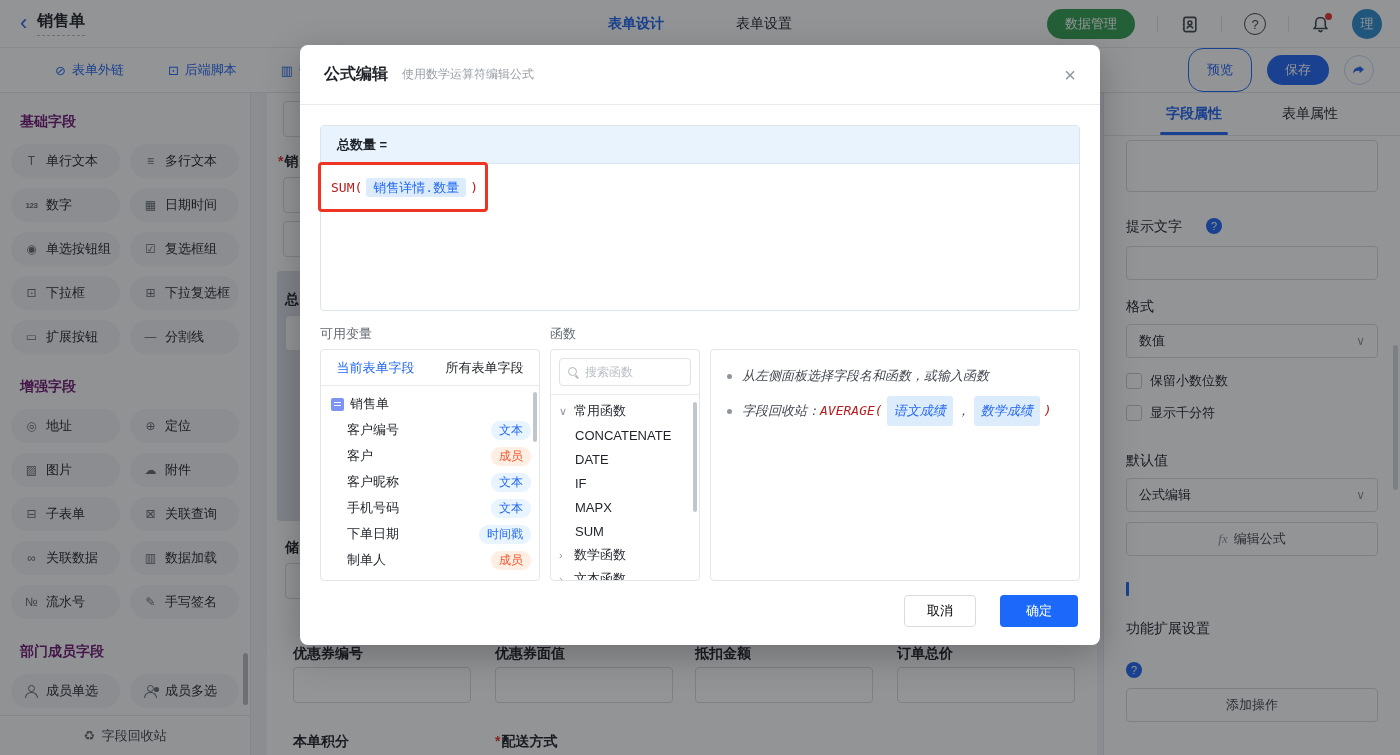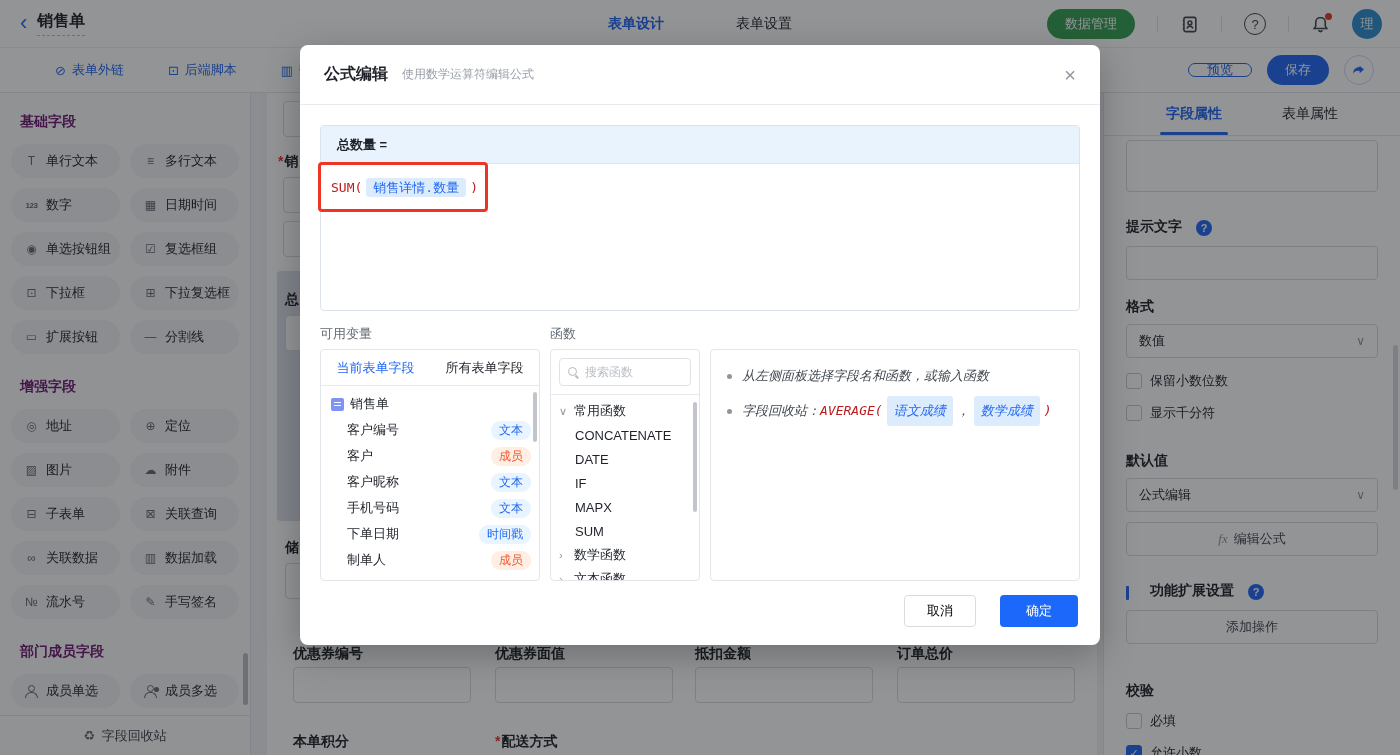--- a/index.html
+++ b/index.html
@@ -20,21 +20,21 @@
   .bell-wrap { position:relative; display:flex; }
   .bell-dot { position:absolute; top:-2px; right:-2px; width:7px; height:7px; border-radius:50%; background:#e4392f; }
   .avatar { width:30px; height:30px; border-radius:50%; background:#2f8fd0; color:#fff; font-size:13px; display:flex; align-items:center; justify-content:center; }
 
   
   .toolbar { position:absolute; top:48px; left:0; right:0; height:45px; background:#fff; border-bottom:1px solid #e5e6eb; display:flex; align-items:center; z-index:9; }
   .tb-links { display:flex; gap:44px; margin-left:55px; }
   .tb-link { display:flex; align-items:center; gap:6px; color:#2468f2; font-size:13px; cursor:pointer; white-space:nowrap; }
   .tb-link .gi { font-size:13px; }
   .tb-right { margin-left:auto; margin-right:26px; display:flex; align-items:center; gap:15px; }
-  .btn-outline { height:14px; border-radius:15px; border:1px solid #2468f2; color:#2468f2; background:#fff; font-size:13px; padding:0 18px; display:flex; align-items:center; cursor:pointer; }
+  .btn-outline { height:44px; border-radius:15px; border:1px solid #2468f2; color:#2468f2; background:#fff; font-size:13px; padding:0 18px; display:flex; align-items:center; cursor:pointer; }
   .btn-primary { height:30px; border-radius:15px; background:#2468f2; color:#fff; font-size:13px; padding:0 18px; display:flex; align-items:center; cursor:pointer; border:none; }
   .share-circle { width:30px; height:30px; border-radius:50%; border:1px solid #c9d8f8; background:#fff; display:flex; align-items:center; justify-content:center; cursor:pointer; }
 
   
   .sidebar { position:absolute; left:0; top:93px; width:251px; bottom:0; background:#fafbfc; border-right:1px solid #e5e6eb; padding:20px 11px 0 11px; z-index:5; }
   .sb-title { font-size:14px; font-weight:bold; color:#701a75; margin:0 9px 13px 9px; }
   .sb-grid { display:grid; grid-template-columns:1fr 1fr; gap:10px; margin-bottom:24px; }
   .pill { height:34px; border-radius:17px; background:#f1f2f4; display:flex; align-items:center; gap:7px; padding-left:13px; font-size:13px; color:#1f2329; cursor:pointer; overflow:hidden; white-space:nowrap; }
   .pill .gi { color:#646a73; font-size:12px; width:15px; text-align:center; flex:none; }
   .gi-num { font-size:8px !important; letter-spacing:-0.5px; font-weight:bold; }
@@ -55,21 +55,21 @@
   .cv-input { position:absolute; height:36px; background:#fff; border:1px solid #d9dbe0; border-radius:4px; }
   .sel-block { position:absolute; left:26px; top:178px; width:430px; height:250px; background:#dde2e9; border-radius:4px; }
 
   
   .rightpanel { position:absolute; left:1103px; top:93px; right:0; bottom:0; background:#fff; border-left:1px solid #e5e6eb; padding:0 22px; z-index:5; }
   .rp-tabs { height:43px; display:flex; align-items:stretch; justify-content:center; gap:60px; border-bottom:1px solid #e5e6eb; margin:0 -22px; font-size:14px; }
   .rp-tab { display:flex; align-items:center; position:relative; cursor:pointer; }
   .rp-tab.active { color:#2468f2; font-weight:bold; }
   .rp-tab.active::after { content:""; position:absolute; left:-6px; right:-6px; bottom:0; height:3px; background:#2468f2; border-radius:2px; }
   .rp-box { margin-top:4px; height:52px; border:1px solid #d9dbe0; border-radius:4px; background:#fff; }
-  .rp-label { margin-top:26px; font-size:14px; font-weight:bold; display:flex; align-items:flex-end; gap:14px; }
+  .rp-label { margin-top:26px; font-size:14px; font-weight:normal; display:flex; align-items:flex-start; gap:24px; }
   .qmark { width:16px; height:16px; border-radius:50%; background:#2468f2; color:#fff; font-size:11px; display:inline-flex; align-items:center; justify-content:center; }
   .rp-input { margin-top:10px; height:34px; width:100%; border:1px solid #d9dbe0; border-radius:4px; background:#fff; font-size:13px; padding:0 10px; }
   .rp-select { margin-top:8px; height:34px; border:1px solid #d9dbe0; border-radius:4px; display:flex; align-items:center; padding:0 12px; font-size:13px; cursor:pointer; }
   .rp-select .chev { margin-left:auto; color:#8f959e; font-size:12px; }
   .cb-row { display:flex; align-items:center; gap:8px; font-size:13px; margin-top:14px; cursor:pointer; }
   .cb { width:16px; height:16px; border:1px solid #c6cad1; border-radius:3px; background:#fff; flex:none; }
   .cb.on { background:#2468f2; border-color:#2468f2; color:#fff; display:flex; align-items:center; justify-content:center; font-size:11px; }
   .rp-btn { margin-top:10px; height:34px; border:1px solid #d9dbe0; border-radius:4px; background:#fff; display:flex; align-items:center; justify-content:center; gap:6px; font-size:13px; color:#41464f; cursor:pointer; }
   .fxg { font-style:italic; font-family:"Liberation Serif","DejaVu Serif",serif; color:#8f959e; }
   .bar-label::before { content:""; display:inline-block; width:3px; height:14px; background:#2468f2; border-radius:1px; margin-right:7px; vertical-align:-2px; }
@@ -356,21 +356,21 @@
         <span>默认值</span>
       </div>
     <div class="rp-select">
       <span>公式编辑</span>
       <span class="chev">∨</span>
     </div>
     <button class="rp-btn" style="width:100%;">
       <span class="fxg">fx</span>
       <span>编辑公式</span>
     </button>
-    <div class="rp-label bar-label" style="margin-top:26px;">
+    <div class="rp-label bar-label" style="margin-top:26px;flex-direction:column;">
       <span>功能扩展设置</span>
       <span class="qmark">?</span>
     </div>
     <button class="rp-btn" style="width:100%;font-family:Liberation Mono, monospace;">
       <span>添加操作</span>
     </button>
     <div class="rp-label" style="margin-top:38px;">
         <span>校验</span>
       </div>
     <div class="cb-row" style="margin-top:12px;">

